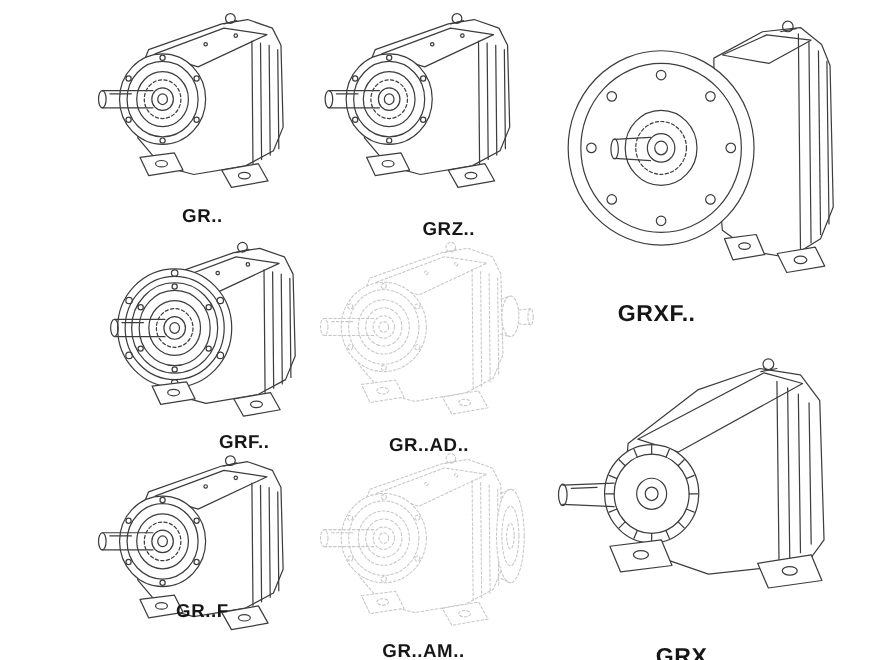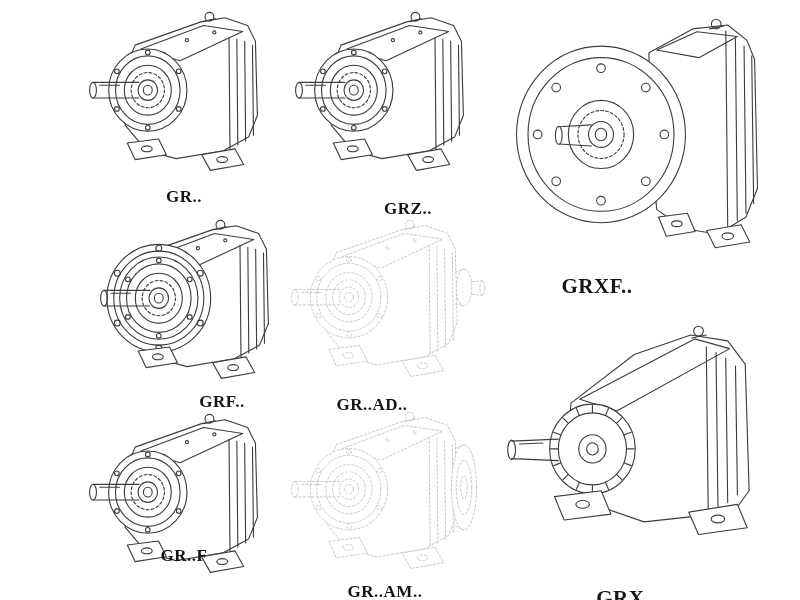--- a/index.html
+++ b/index.html
@@ -1,18 +1,18 @@
 <!DOCTYPE html>
 <html style="--ink: #3d3d3d; --ghost: #c7c7c7;"><head>
 <meta charset="utf-8">
 <style>
   html,body{margin:0;padding:0;background:#ffffff;}
   #canvas{
     position:relative;width:800px;height:600px;background:#ffffff;overflow:hidden;
-    font-family:Liberation Serif, serif;
+    font-family:Liberation Sans, sans-serif;
   }
   svg.cell{position:absolute;}
   
   svg.ink{stroke:var(--ink,#3d3d3d);fill:none;stroke-width:1.15;
           stroke-linejoin:round;stroke-linecap:round;}
   
   svg.ghost{stroke:var(--ghost,#c7c7c7);fill:none;stroke-width:1;
             stroke-dasharray:2.4 2;stroke-linejoin:round;stroke-linecap:round;}
   .lbl{
     position:absolute;transform:translateX(-50%);white-space:nowrap;
@@ -159,21 +159,21 @@
   </svg>
   <div class="lbl" style="left:222px;top:392px">GRF..</div>
 
   <svg class="cell ghost" style="left:288px;top:214px;width:205px;height:179px" viewBox="0 0 212 185">
     <use href="#g-body"></use>
     <use href="#g-adapter"></use>
     <use href="#g-boss"></use>
     <use href="#g-feet"></use>
     <use href="#g-shaft"></use>
   </svg>
-  <div class="lbl" style="left:372px;top:395px">GR..AD..</div>
+  <div class="lbl" style="left:390px;top:395px">GR..AD..</div>
 
   <svg class="cell ink" style="left:86px;top:408px;width:196px;height:181px" viewBox="0 0 200 185">
     <use href="#g-body"></use>
     <use href="#g-boss"></use>
     <use href="#g-feet"></use>
     <use href="#g-shaft"></use>
   </svg>
   <div class="lbl" style="left:184px;top:546px">GR..F</div>
 
   <svg class="cell ghost" style="left:288px;top:406px;width:205px;height:179px" viewBox="0 0 212 185">

